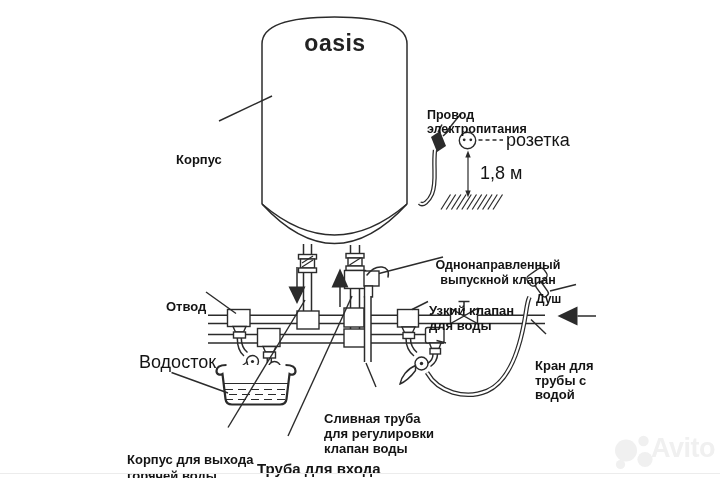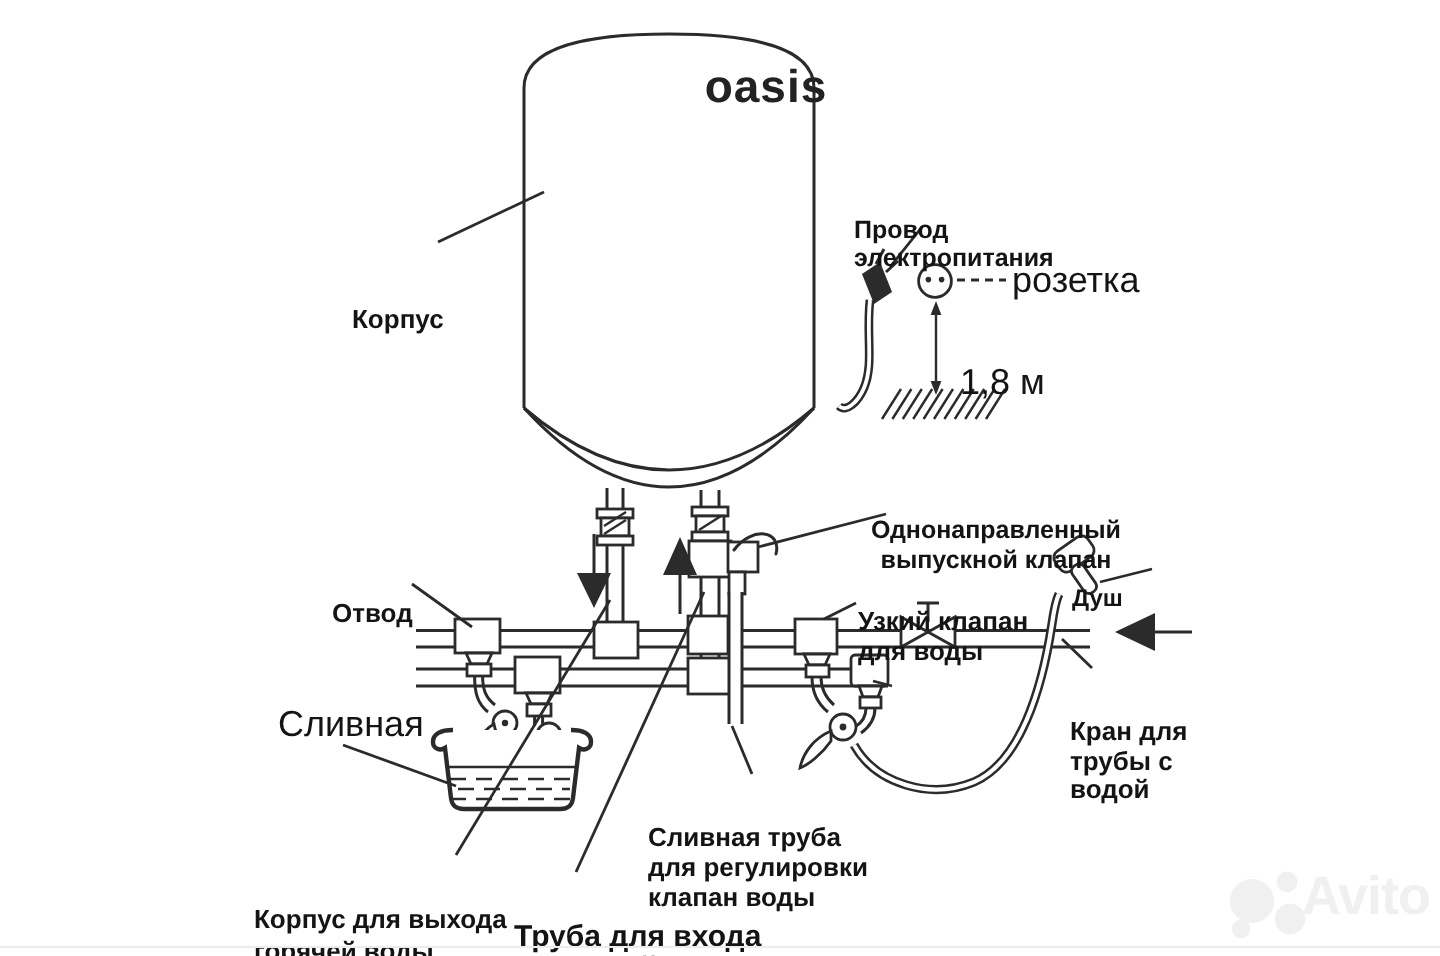--- a/index.html
+++ b/index.html
@@ -6,21 +6,21 @@
   #canvas{
     position:relative;width:720px;height:478px;background:#ffffff;overflow:hidden;
     font-family:"Liberation Sans",sans-serif;color:#141414;
   }
   .lbl{position:absolute;white-space:pre-line;color:#141414;line-height:15px;}
   .lbl.b{font-weight:bold;font-size:12.5px;margin-top:24px;}
   .lbl.r{font-weight:normal;font-size:18px;}
   .lbl.c{text-align:center;}
   #brand{
     position:absolute;left:263px;top:30px;width:144px;text-align:center;
-    font-weight:bold;font-size:23px;letter-spacing:.5px;color:#222;padding-left:48px;
+    font-weight:bold;font-size:23px;letter-spacing:.5px;color:#222;
   }
   #wm-text{
     position:absolute;left:651px;top:433px;font-weight:bold;font-size:27px;
     color:#f0f0f0;letter-spacing:-.5px;
   }
   #bottom-line{position:absolute;left:0;top:473px;width:720px;height:1px;background:#ececec;}
   svg{position:absolute;left:0;top:0;}
   .ln{stroke:#2b2b2b;stroke-width:1.5;fill:none;}
   .thin{stroke:#2b2b2b;stroke-width:1.2;fill:none;}
   .wf{fill:#ffffff;stroke:#2b2b2b;stroke-width:1.4;}
@@ -230,31 +230,31 @@
       <line class="ldr" x1="288" y1="436" x2="352" y2="296"></line>
     </g>
   </svg>
 
   <div id="brand">oasis</div>
 
   <div class="lbl b" style="left:176px;top:128px;font-size:13px">Корпус</div>
   <div class="lbl b" style="left:427px;top:84px;line-height:14px">Провод
 электропитания</div>
   <div class="lbl r" style="left:506px;top:133px">розетка</div>
-  <div class="lbl r" style="left:480px;top:184px">1,8 м</div>
+  <div class="lbl r" style="left:480px;top:166px">1,8 м</div>
   <div class="lbl b c" style="left:430px;top:234px;width:136px">Однонаправленный
 выпускной клапан</div>
   <div class="lbl b" style="left:166px;top:275px;font-size:13px">Отвод</div>
   <div class="lbl b" style="left:429px;top:279px;font-size:13px">Узкий клапан
 для воды</div>
   <div class="lbl b" style="left:536px;top:268px;font-size:12px">Душ</div>
   <div class="lbl b" style="left:535px;top:335px;font-size:13px;line-height:14.5px">Кран для
 трубы с
 водой</div>
-  <div class="lbl r" style="left:139px;top:355px">Сливная</div>
+  <div class="lbl r" style="left:139px;top:355px">Водосток</div>
   <div class="lbl b" style="left:324px;top:387px;font-size:13px">Сливная труба
 для регулировки
 клапан воды</div>
   <div class="lbl b" style="left:127px;top:428px;font-size:13px;line-height:15.5px">Корпус для выхода
 горячей воды</div>
   <div class="lbl b" style="left:257px;top:437px;font-size:15px;line-height:15.5px">Труба для входа
 холодной воды</div>
 
   <div id="wm-text">Avito</div>
   <div id="bottom-line"></div>

